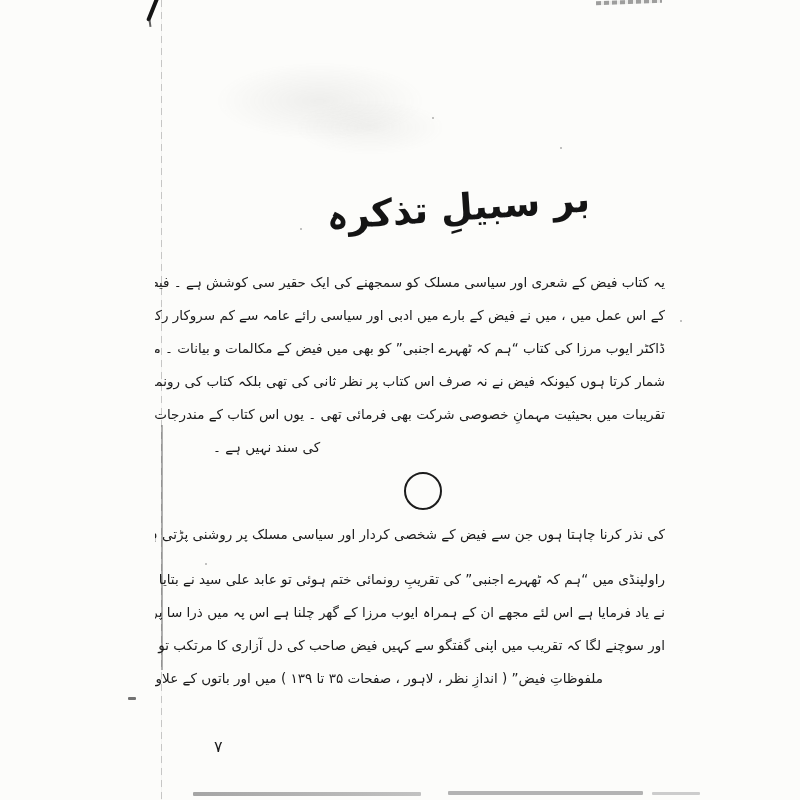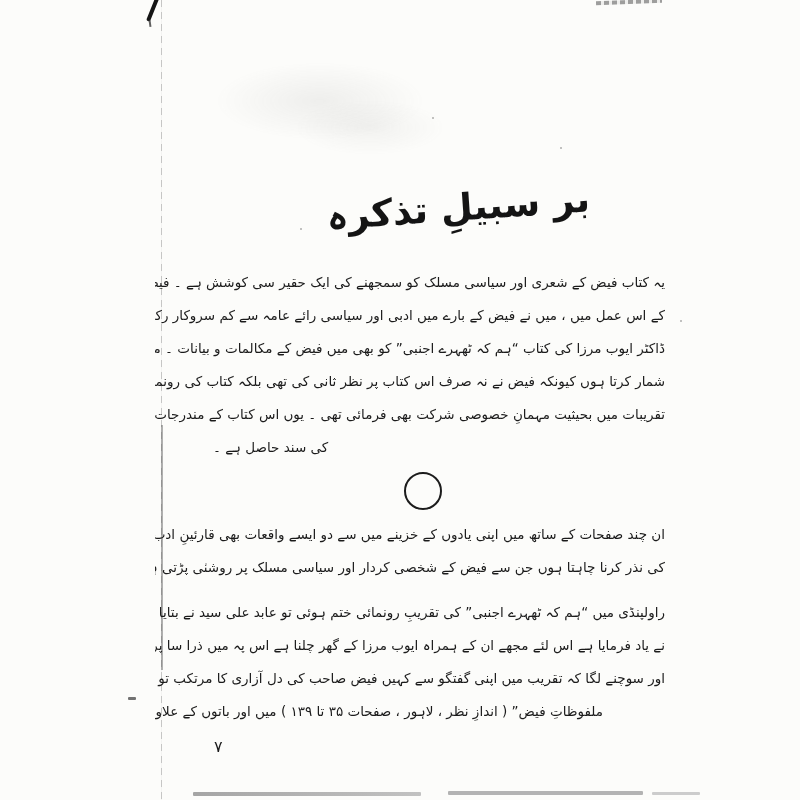--- a/index.html
+++ b/index.html
@@ -111,29 +111,28 @@
   <div class="chapter-title" dir="rtl">بر سبیلِ تذکرہ</div>
 
   <div class="text-col">
 
     <div>
       <div class="line" dir="rtl">یہ کتاب فیض کے شعری اور سیاسی مسلک کو سمجھنے کی ایک حقیر سی کوشش ہے ۔ فیض شناسی</div>
       <div class="line" dir="rtl">کے اس عمل میں ، میں نے فیض کے بارے میں ادبی اور سیاسی رائے عامہ سے کم سروکار رکھا ہے اور خود</div>
       <div class="line" dir="rtl">ڈاکٹر ایوب مرزا کی کتاب “ہم کہ ٹھہرے اجنبی” کو بھی میں فیض کے مکالمات و بیانات ۔ میں</div>
       <div class="line" dir="rtl">شمار کرتا ہوں کیونکہ فیض نے نہ صرف اس کتاب پر نظر ثانی کی تھی بلکہ کتاب کی رونمائی کی متعدد</div>
       <div class="line" dir="rtl">تقریبات میں بحیثیت مہمانِ خصوصی شرکت بھی فرمائی تھی ۔ یوں اس کتاب کے مندرجات کو صحت و صداقت</div>
-      <div class="line flush-left indent-left-60" dir="rtl">کی سند حاصل ہے ۔</div>
+      <div class="line flush-left indent-left-60" dir="rtl">کی سند نہیں ہے ۔</div>
     </div>
 
     <div class="divider-wrap">
       <div class="divider-circle"></div>
     </div>
 
     <div>
-      <div class="line" dir="rtl">ان چند صفحات کے ساتھ میں اپنی یادوں کے خزینے میں سے دو ایسے واقعات بھی قارئینِ ادب</div>
       <div class="line flush-left" dir="rtl">کی نذر کرنا چاہتا ہوں جن سے فیض کے شخصی کردار اور سیاسی مسلک پر روشنی پڑتی ہے ۔</div>
     </div>
 
     <div class="para-3">
       <div class="line" dir="rtl">راولپنڈی میں “ہم کہ ٹھہرے اجنبی” کی تقریبِ رونمائی ختم ہوئی تو عابد علی سید نے بتایا کہ فیض صاحب</div>
       <div class="line" dir="rtl">نے یاد فرمایا ہے اس لئے مجھے ان کے ہمراہ ایوب مرزا کے گھر چلنا ہے اس پہ میں ذرا سا پریشان ہوا</div>
       <div class="line" dir="rtl">اور سوچنے لگا کہ تقریب میں اپنی گفتگو سے کہیں فیض صاحب کی دل آزاری کا مرتکب تو نہیں ہوا ؟ میں</div>
       <div class="line flush-left indent-left-20" dir="rtl">ملفوظاتِ فیض” ( اندازِ نظر ، لاہور ، صفحات ۳۵ تا ۱۳۹ ) میں اور باتوں کے علاوہ</div>
     </div>
 

